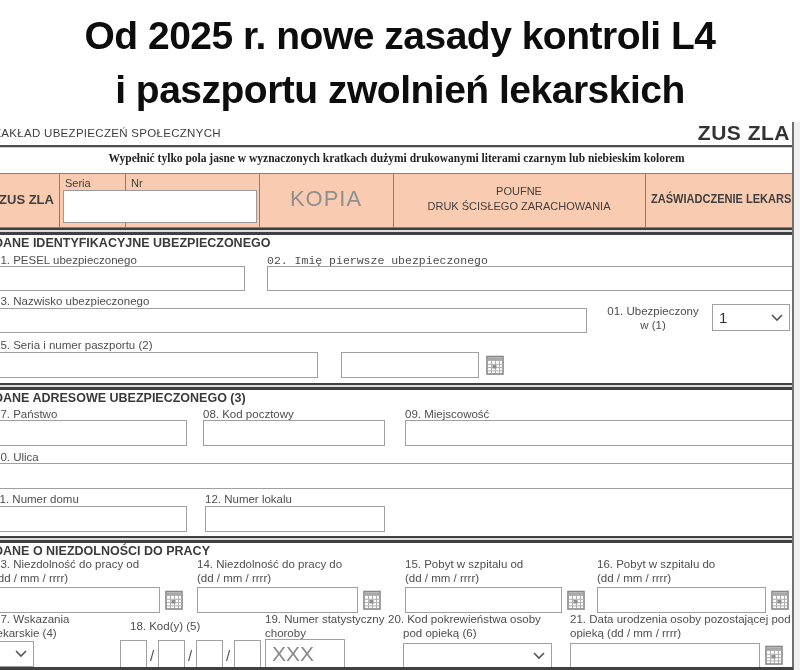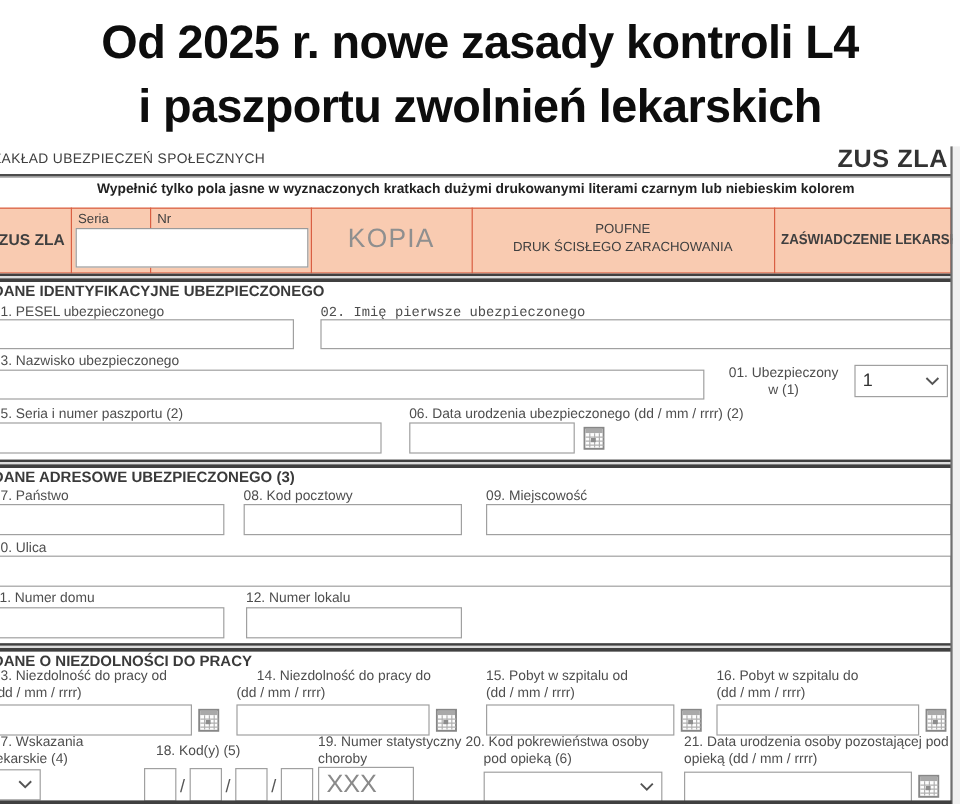--- a/index.html
+++ b/index.html
@@ -10,21 +10,21 @@
   
   .title-line { position:absolute; left:0; width:800px; text-align:center;
     font-weight:700; font-size:39px; color:#0d0d0d; letter-spacing:-0.5px; }
   
   .org-name { position:absolute; left:-6px; top:127px; font-size:11.5px; color:#3f3f3f; letter-spacing:0.3px; white-space:nowrap; }
   .form-code { position:absolute; left:660px; top:121px; width:130px; text-align:right;
     font-size:21px; font-weight:700; color:#333; letter-spacing:0.5px; }
   .masthead-rule { position:absolute; left:-6px; top:145px; width:799px; height:2px;
     background:#4c4c4c; border-bottom:1px solid #cfcfcf; }
   .instruction { position:absolute; left:0px; top:152px; width:793px; text-align:center;
-    font-size:11.5px; font-weight:700; color:#222; }
+    font-size:11.5px; font-weight:700; color:#222;font-family:Liberation Serif, serif; }
   
   .hdr-row { position:absolute; left:-6px; top:173px; width:799px; height:55px;
     background:#f9cbb1; border:1px solid #d95f43; box-sizing:border-box; }
   .hdr-sep { position:absolute; top:173px; height:55px; width:1px; background:#d95f43; }
   .hdr-text { position:absolute; color:#3f3f3f; }
   .hdr-zus { left:-6px; top:192px; width:65px; text-align:center; font-weight:700; font-size:13px; }
   .hdr-small-lbl { font-size:11px; top:177px; }
   .hdr-serianr-box { position:absolute; left:63px; top:190px; width:194px; height:33px;
     background:#fff; border:1px solid #9a9a9a; box-sizing:border-box; }
   .hdr-kopia { left:259px; top:186px; width:134px; text-align:center;
@@ -93,21 +93,20 @@
   <div class="lbl" style="left:600px; top:319px; width:106px; text-align:center;">w (1)</div>
   <div class="box selectbox" style="left:712px; top:304px; width:78px; height:27px;">
     <span class="val">1</span>
     <svg width="12" height="8" viewBox="0 0 12 8">
         <polyline points="1,1 6,6 11,1" fill="none" stroke="#555" stroke-width="1.6"></polyline>
       </svg>
   </div>
 
   <div class="lbl" style="left:-6px; top:339px;">05. Seria i numer paszportu (2)</div>
   <input class="box" style="left: -6px; top: 352px; width: 324px; height: 26px;" value="">
-  <div class="lbl" style="left:341px; top:339px;">06. Data urodzenia ubezpieczonego (dd / mm / rrrr) (2)</div>
   <input class="box" style="left: 341px; top: 352px; width: 138px; height: 26px;" value="">
   <svg class="cal" style="left:486px; top:355px;" viewBox="0 0 18 20">
       <rect x="1" y="1.5" width="16" height="17.5" fill="#fdfdfd" stroke="#878787" stroke-width="1.6"></rect>
       <rect x="1.8" y="2.3" width="14.4" height="3.6" fill="#a9a9a9"></rect>
       <path d="M5.5 6 V18 M9.5 6 V18 M13.5 6 V18 M2 9.3 H17 M2 12.6 H17 M2 15.9 H17" stroke="#b0b0b0" stroke-width="1" fill="none"></path>
       <rect x="6.5" y="10" width="4" height="3.5" fill="#8d8d8d"></rect>
     </svg>
 
   <div class="groove" style="top:383px;"></div>
   <div class="sec-title" style="top:391px;">DANE ADRESOWE UBEZPIECZONEGO (3)</div>
@@ -133,21 +132,21 @@
   <div class="lbl" style="left:-6px; top:558px;">13. Niezdolność do pracy od</div>
   <div class="lbl" style="left:-6px; top:572px;">(dd / mm / rrrr)</div>
   <input class="box" style="left: -6px; top: 587px; width: 166px; height: 26px;" value="">
   <svg class="cal" style="left:165px; top:590px;" viewBox="0 0 18 20">
       <rect x="1" y="1.5" width="16" height="17.5" fill="#fdfdfd" stroke="#878787" stroke-width="1.6"></rect>
       <rect x="1.8" y="2.3" width="14.4" height="3.6" fill="#a9a9a9"></rect>
       <path d="M5.5 6 V18 M9.5 6 V18 M13.5 6 V18 M2 9.3 H17 M2 12.6 H17 M2 15.9 H17" stroke="#b0b0b0" stroke-width="1" fill="none"></path>
       <rect x="6.5" y="10" width="4" height="3.5" fill="#8d8d8d"></rect>
     </svg>
 
-  <div class="lbl" style="left:214px; top:558px;">14. Niezdolność do pracy do</div>
+  <div class="lbl" style="left:197px; top:558px;">14. Niezdolność do pracy do</div>
   <div class="lbl" style="left:197px; top:572px;">(dd / mm / rrrr)</div>
   <input class="box" style="left: 197px; top: 587px; width: 161px; height: 26px;" value="">
   <svg class="cal" style="left:363px; top:590px;" viewBox="0 0 18 20">
       <rect x="1" y="1.5" width="16" height="17.5" fill="#fdfdfd" stroke="#878787" stroke-width="1.6"></rect>
       <rect x="1.8" y="2.3" width="14.4" height="3.6" fill="#a9a9a9"></rect>
       <path d="M5.5 6 V18 M9.5 6 V18 M13.5 6 V18 M2 9.3 H17 M2 12.6 H17 M2 15.9 H17" stroke="#b0b0b0" stroke-width="1" fill="none"></path>
       <rect x="6.5" y="10" width="4" height="3.5" fill="#8d8d8d"></rect>
     </svg>
 
   <div class="lbl" style="left:405px; top:558px;">15. Pobyt w szpitalu od</div>

